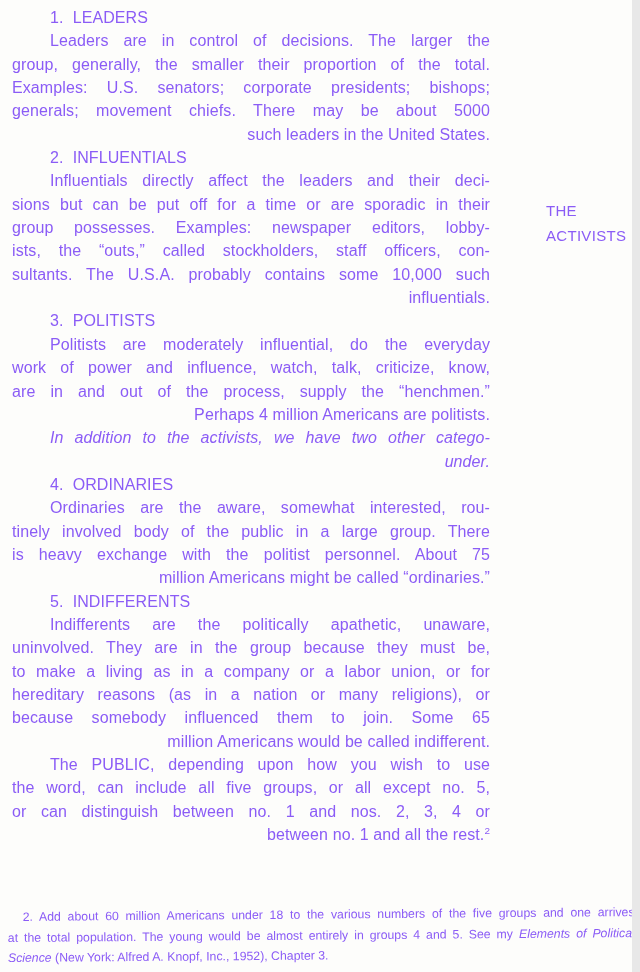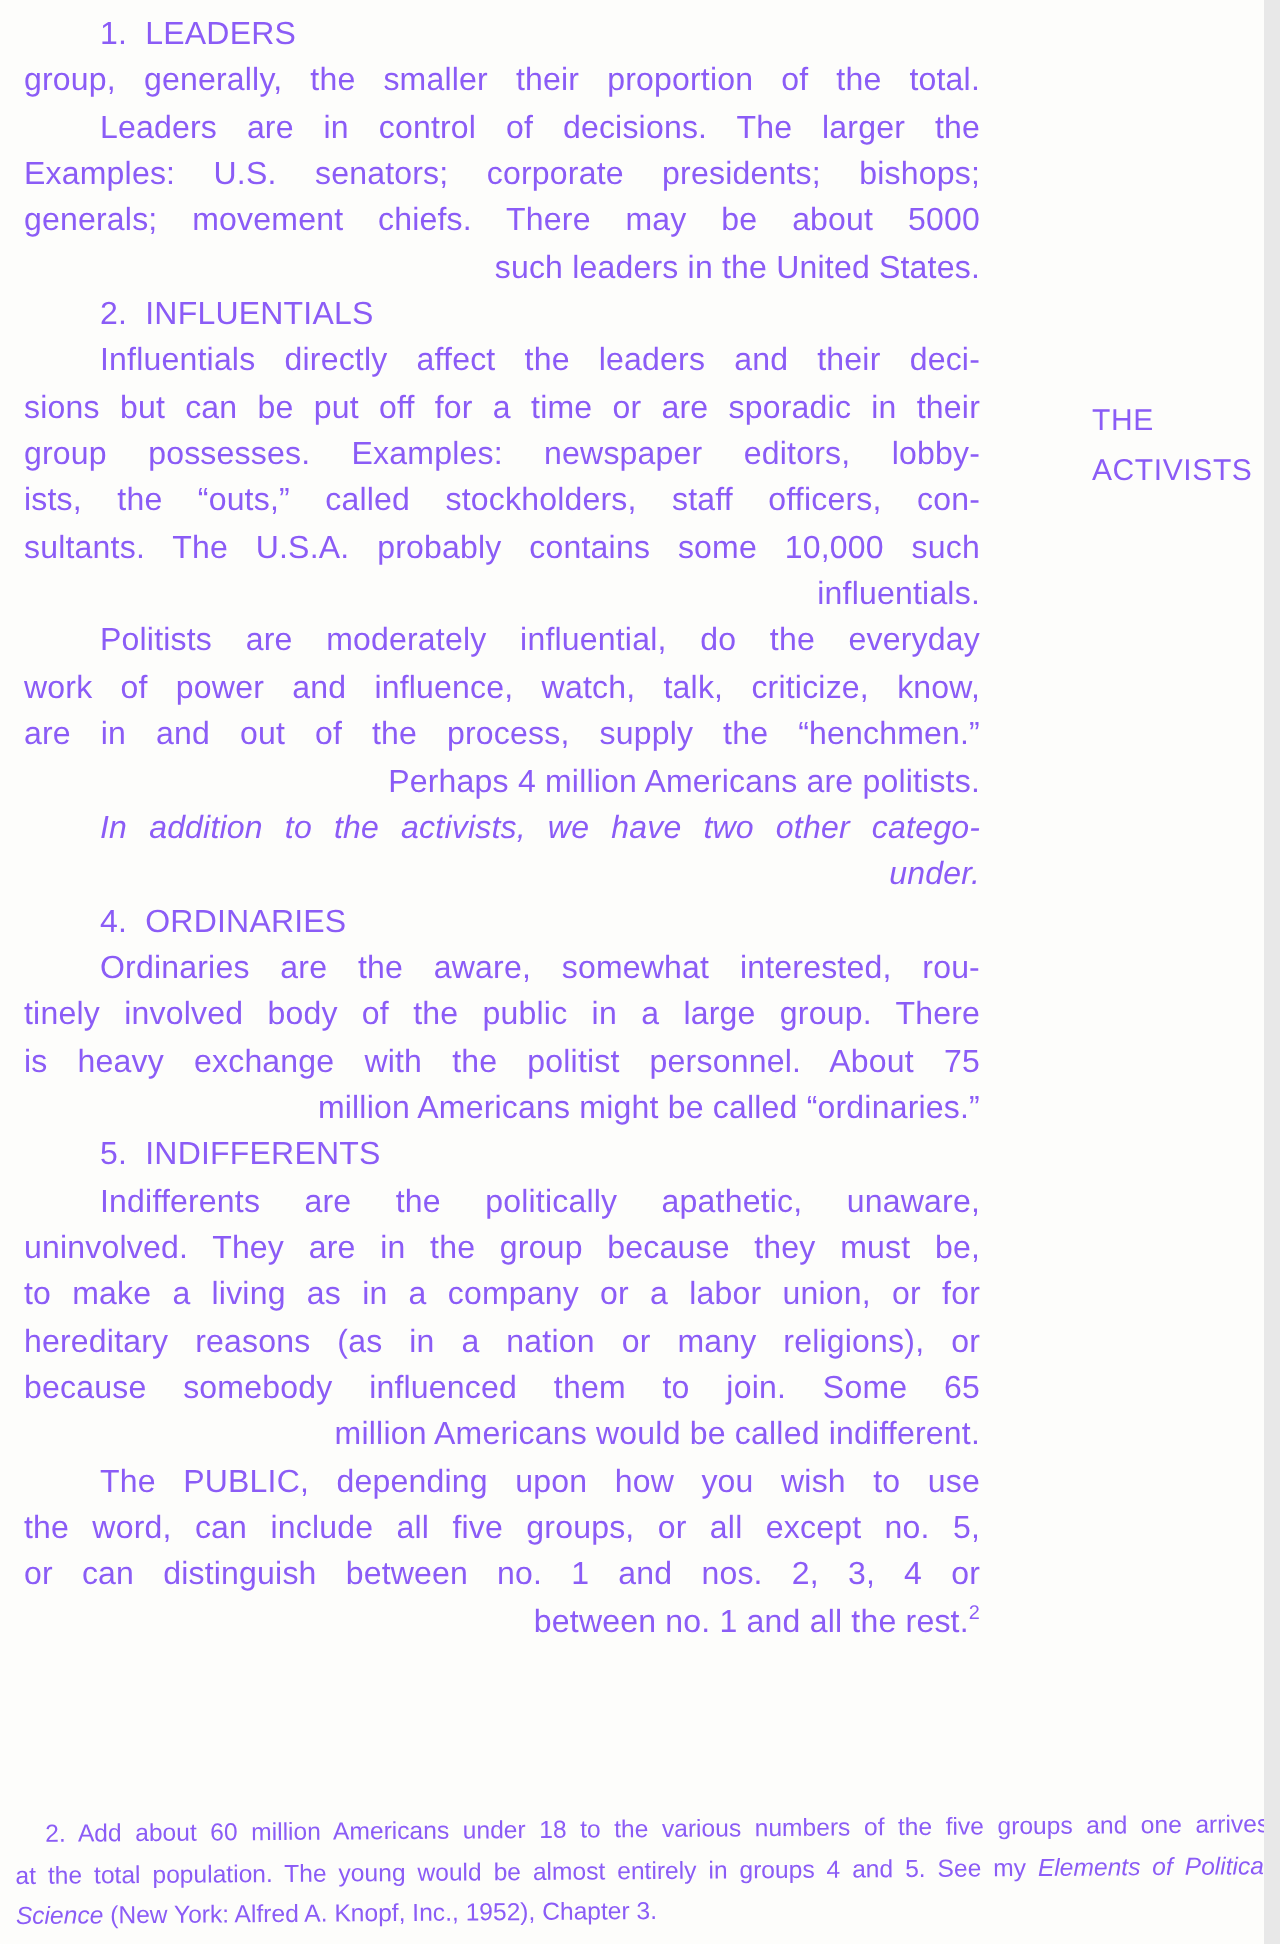--- a/index.html
+++ b/index.html
@@ -55,34 +55,35 @@
   .fn3 { text-align: left; }
 </style>
 </head>
 <body>
 
 <div class="page">
 
   <div class="main">
 
     <div class="ln head">1.  LEADERS</div>
+    <div class="ln first">Leaders are in control of decisions. The larger the</div>
     <div class="ln">group, generally, the smaller their proportion of the total.</div>
-    <div class="ln first">Leaders are in control of decisions. The larger the</div>
     <div class="ln">Examples: U.S. senators; corporate presidents; bishops;</div>
     <div class="ln">generals; movement chiefs. There may be about 5000</div>
     <div class="ln last">such leaders in the United States.</div>
 
     <div class="ln head">2.  INFLUENTIALS</div>
     <div class="ln first">Influentials directly affect the leaders and their deci-</div>
     <div class="ln">sions but can be put off for a time or are sporadic in their</div>
     <div class="ln">group possesses. Examples: newspaper editors, lobby-</div>
     <div class="ln">ists, the “outs,” called stockholders, staff officers, con-</div>
     <div class="ln">sultants. The U.S.A. probably contains some 10,000 such</div>
     <div class="ln last">influentials.</div>
 
+    <div class="ln head">3.  POLITISTS</div>
     <div class="ln first">Politists are moderately influential, do the everyday</div>
     <div class="ln">work of power and influence, watch, talk, criticize, know,</div>
     <div class="ln">are in and out of the process, supply the “henchmen.”</div>
     <div class="ln last">Perhaps 4 million Americans are politists.</div>
 
     <div class="ln first it">In addition to the activists, we have two other catego-</div>
     <div class="ln last it">under.</div>
 
     <div class="ln head">4.  ORDINARIES</div>
     <div class="ln first">Ordinaries are the aware, somewhat interested, rou-</div>

